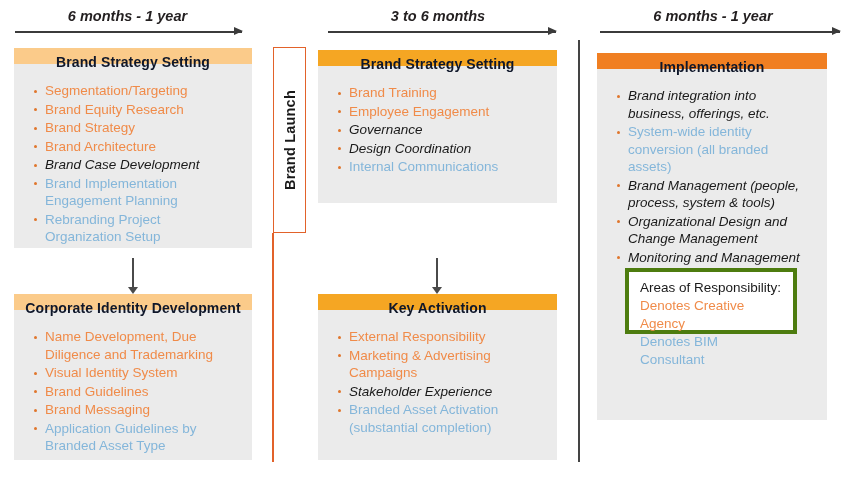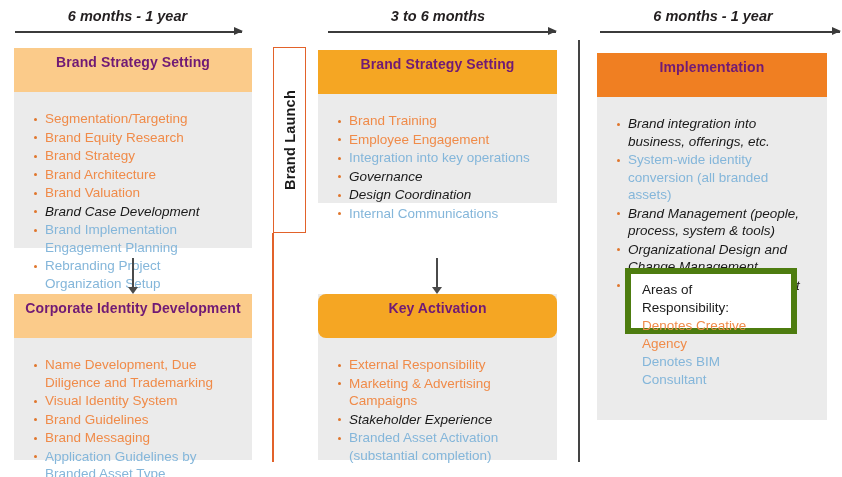--- a/index.html
+++ b/index.html
@@ -51,24 +51,24 @@
     border-left: 9px solid #3b3b3b;
   }
 
   
   .phase-box {
     position: absolute;
     background: #ebebeb;
     box-sizing: border-box;
   }
   .phase-header {
-    height: 44px;
+    height: 16px;
     line-height: 28px;
     text-align: center;
-    color: #701a75;
+    color: #0f172a;
     font-weight: bold;
     font-size: 14px;
     letter-spacing: 0.1px;
   }
   .phase-body {
     padding: 9px 10px 10px 10px;
   }
   ul.bullets {
     list-style: none;
     margin: 9px;
@@ -146,21 +146,21 @@
   #phase-divider {
     position: absolute;
     width: 2px;
     background: #444444;
   }
 
   
   #legend-box {
     position: absolute;
     background: #ffffff;
-    border: 6px solid #4d7c0f;
+    border: 4px solid #4d7c0f;
     box-sizing: border-box;
     padding: 7px 9px 8px 11px;
   }
   #legend-box .legend-title {
     font-size: 13.5px;
     line-height: 18px;
     color: #1a1a1a;
     font-weight: normal;
   }
   #legend-box .legend-line {
@@ -192,21 +192,20 @@
   </div>
 
   <div class="phase-box" style="left:14px; top:48px; width:238px; height:200px;">
     <div class="phase-header" style="background:#FBCB8A;">Brand Strategy Setting</div>
     <div class="phase-body">
       <ul class="bullets">
         <li class="role-creative">Segmentation/Targeting</li>
         <li class="role-creative">Brand Equity Research</li>
         <li class="role-creative">Brand Strategy</li>
         <li class="role-creative">Brand Architecture</li>
-        <li class="role-creative">Brand Valuation</li>
         <li class="role-client">Brand Case Development</li>
         <li class="role-bim">Brand Implementation Engagement Planning</li>
         <li class="role-bim">Rebranding Project Organization Setup</li>
       </ul>
     </div>
   </div>
 
   <div class="down-arrow" style="left:128px; top:258px; height:36px;">
     <div class="shaft" style="height:30px;"></div>
     <div class="head"></div>
@@ -229,35 +228,34 @@
     <span id="brand-launch-text">Brand Launch</span>
   </div>
   <div id="brand-launch-line" style="left:272px; top:233px; height:229px;"></div>
 
   <div class="phase-box" style="left:318px; top:50px; width:239px; height:153px;">
     <div class="phase-header" style="background:#F5A623;">Brand Strategy Setting</div>
     <div class="phase-body">
       <ul class="bullets">
         <li class="role-creative">Brand Training</li>
         <li class="role-creative">Employee Engagement</li>
-        <li class="role-bim">Integration into key operations</li>
         <li class="role-client">Governance</li>
         <li class="role-client">Design Coordination</li>
         <li class="role-bim">Internal Communications</li>
       </ul>
     </div>
   </div>
 
   <div class="down-arrow" style="left:432px; top:258px; height:36px;">
     <div class="shaft" style="height:30px;"></div>
     <div class="head"></div>
   </div>
 
   <div class="phase-box" style="left:318px; top:294px; width:239px; height:166px;">
-    <div class="phase-header" style="background:#F5A623;border-radius:8px;">Key Activation</div>
+    <div class="phase-header" style="background:#F5A623;">Key Activation</div>
     <div class="phase-body">
       <ul class="bullets">
         <li class="role-creative">External Responsibility</li>
         <li class="role-creative">Marketing &amp; Advertising Campaigns</li>
         <li class="role-client">Stakeholder Experience</li>
         <li class="role-bim">Branded Asset Activation (substantial completion)</li>
       </ul>
     </div>
   </div>
 

